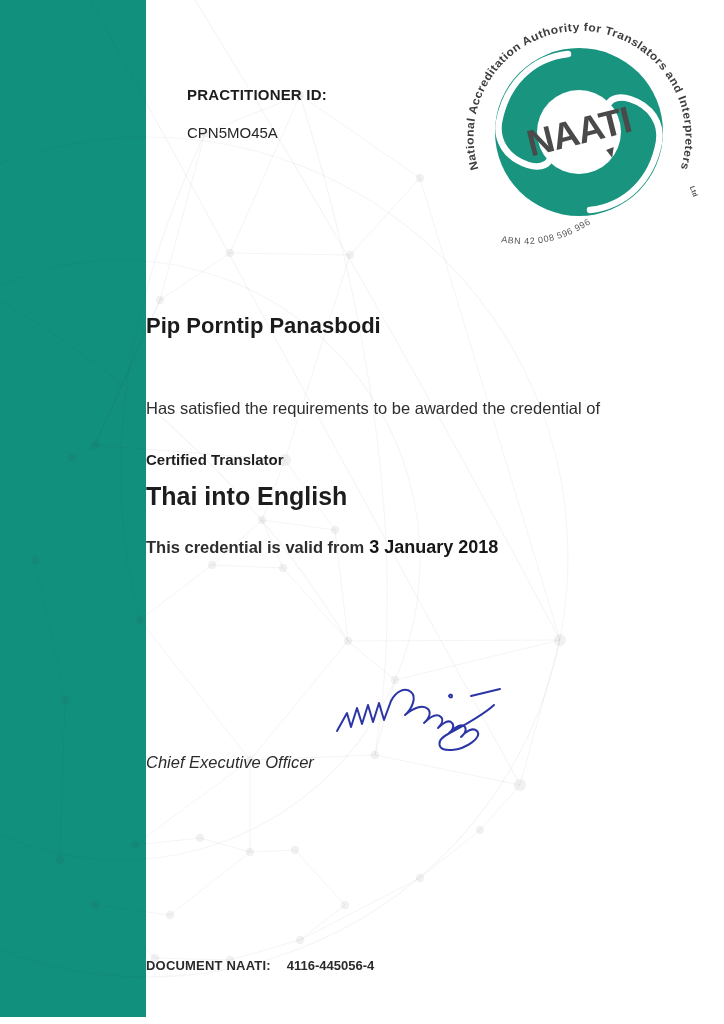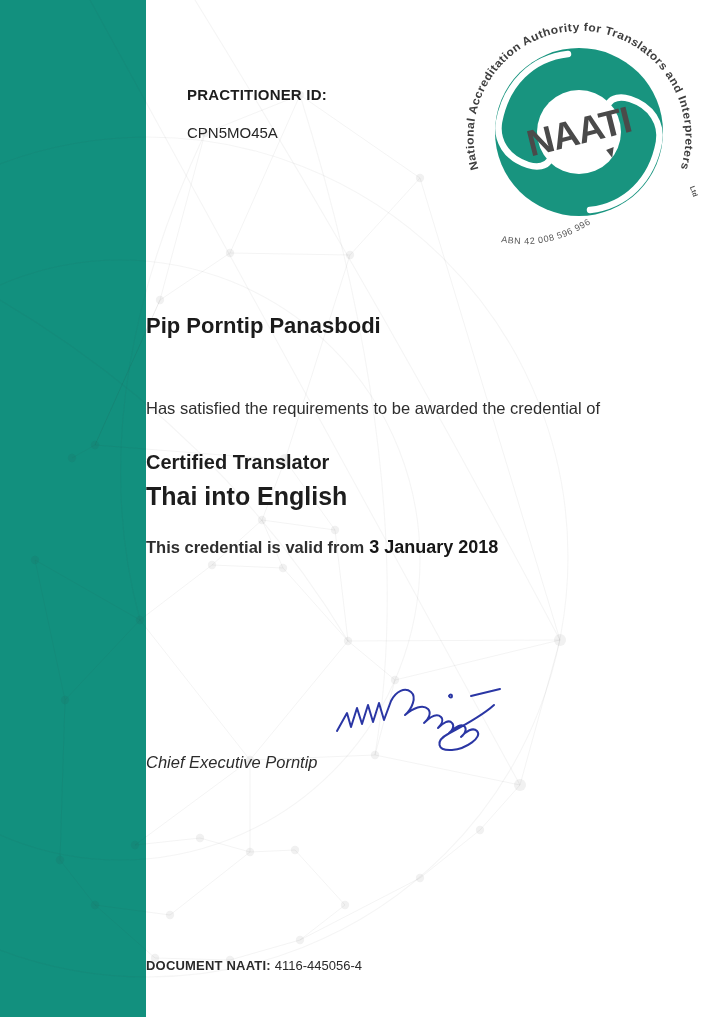--- a/index.html
+++ b/index.html
@@ -25,29 +25,29 @@
   }
   .practitioner-id{
     position:absolute;left:187px;top:124px;
     font-size:15px;color:#262626;
   }
   .logo{position:absolute;left:443px;top:8px;width:272px;height:248px;}
 
   .centercol{position:absolute;left:146px;width:570px;text-align:left;}
   .name{top:313px;font-size:22px;font-weight:bold;color:#1b1b1b;}
   .statement{top:399px;font-size:16.5px;color:#2e2e2e;}
-  .cred-title{top:451px;font-size:20px;font-weight:bold;color:#1d1d1d;}
+  .cred-title{top:451px;font-size:15px;font-weight:bold;color:#1d1d1d;}
   .cred-direction{top:482px;font-size:25px;font-weight:bold;color:#1d1d1d;}
   .valid-line{top:537px;font-size:16.5px;color:#2e2e2e;font-weight:bold;}
   .expire-line{top:571px;font-size:16.5px;color:#2e2e2e;}
   .valid-line b,.expire-line b{font-size:18px;color:#161616;margin-left:5px;}
   .ceo-title{top:753px;font-size:16.5px;font-style:italic;color:#2c2c2c;}
   .doc-line{top:958px;font-size:13px;color:#2a2a2a;}
   .doc-line b{letter-spacing:.2px;}
-  .doc-line span{margin-left:4px;}
+  .doc-line span{margin-left:16px;font-weight:bold;}
 
   #signature{position:absolute;left:318px;top:672px;width:210px;height:88px;}
 </style>
 </head>
 <body>
 
 <div class="band"></div>
 
 <svg id="network" viewBox="0 0 724 1024" xmlns="http://www.w3.org/2000/svg">
   <g stroke="rgba(60,60,60,0.05)" fill="none" stroke-width="1.1">
@@ -213,19 +213,19 @@
                C467,730 464,735 461,737
                C466,731 473,727 477,731
                C483,737 466,749 452,750
                C437,751 435,741 448,734
                C463,726 482,716 494,705"></path>
       <path d="M449,696 C450,694 452,694 452,696 C452,698 450,698 449,696"></path>
       <path d="M471,696 L500,689"></path>
     </g>
   </svg>
 
-  <div class="centercol ceo-title">Chief Executive Porntip</div>
+  <div class="centercol ceo-title">Chief Executive Officer</div>
 
   <div class="centercol doc-line">
     <b>DOCUMENT NAATI:</b><span>4116-445056-4</span>
   </div>
 
 </div>
 
 </body></html>

